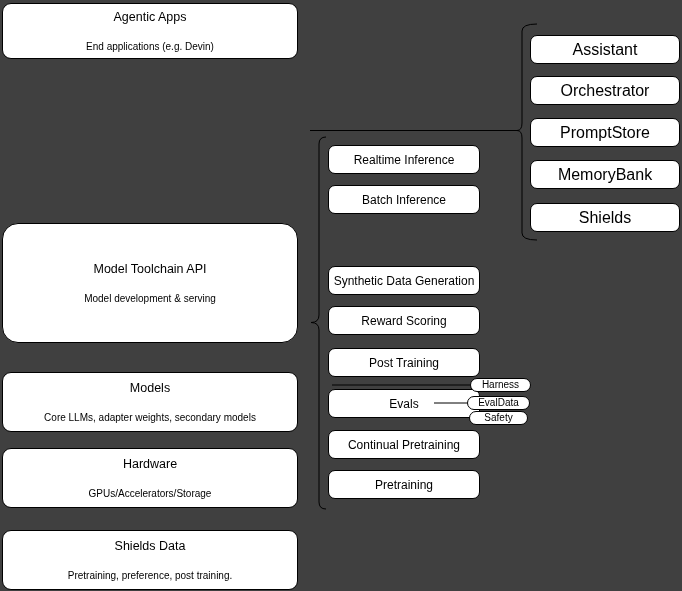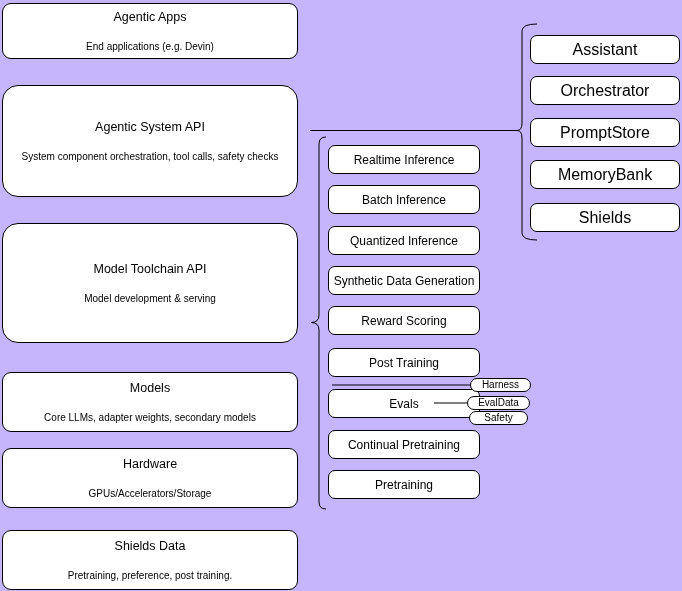--- a/index.html
+++ b/index.html
@@ -1,17 +1,17 @@
 <!DOCTYPE html>
 <html><head>
 <meta charset="utf-8">
 <style>
   html,body { margin:0; padding:0; background:#ffffff; }
   .canvas {
-    position:relative; width:682px; height:591px; background:#c4b5fd;
+    position:relative; width:682px; height:591px; background:#404040;
     font-family:"Liberation Sans", sans-serif; color:#000000; overflow:hidden;
   }
   .overlay {
     position:absolute; left:0; top:0; width:682px; height:591px;
     z-index:2; pointer-events:none;
   }
   .node {
     position:absolute; box-sizing:border-box; background:#ffffff;
     border:1px solid #000000; display:flex; flex-direction:column;
     align-items:center; justify-content:center; text-align:center; z-index:1;
@@ -60,44 +60,39 @@
     <path d="M537,24 Q522,24 522,31 L522,123 Q522,130.5 517,130.5 Q522,130.5 522,138 L522,233 Q522,240 537,240"></path>
 
     <path d="M332,385 L470,385"></path>
     <path d="M434,403 L467,403"></path>
   </svg>
 
   <div class="node lbox l0">
     <div class="title">Agentic Apps</div>
     <div class="subtitle">End applications (e.g. Devin)</div>
   </div>
-  <div class="node lbox big l1">
-    <div class="title">Agentic System API</div>
-    <div class="subtitle">System component orchestration, tool calls, safety checks</div>
-  </div>
   <div class="node lbox big l2">
     <div class="title">Model Toolchain API</div>
     <div class="subtitle">Model development &amp; serving</div>
   </div>
   <div class="node lbox l3">
     <div class="title">Models</div>
     <div class="subtitle">Core LLMs, adapter weights, secondary models</div>
   </div>
   <div class="node lbox l4">
     <div class="title">Hardware</div>
     <div class="subtitle">GPUs/Accelerators/Storage</div>
   </div>
   <div class="node lbox l5">
     <div class="title">Shields Data</div>
     <div class="subtitle">Pretraining, preference, post training.</div>
   </div>
 
   <div class="node mbox m0">Realtime Inference</div>
   <div class="node mbox m1">Batch Inference</div>
-  <div class="node mbox m2">Quantized Inference</div>
   <div class="node mbox m3">Synthetic Data Generation</div>
   <div class="node mbox m4">Reward Scoring</div>
   <div class="node mbox m5">Post Training</div>
   <div class="node mbox m6">Evals</div>
   <div class="node mbox m7">Continual Pretraining</div>
   <div class="node mbox m8">Pretraining</div>
 
   <div class="pill p0">Harness</div>
   <div class="pill p1">EvalData</div>
   <div class="pill p2">Safety</div>

